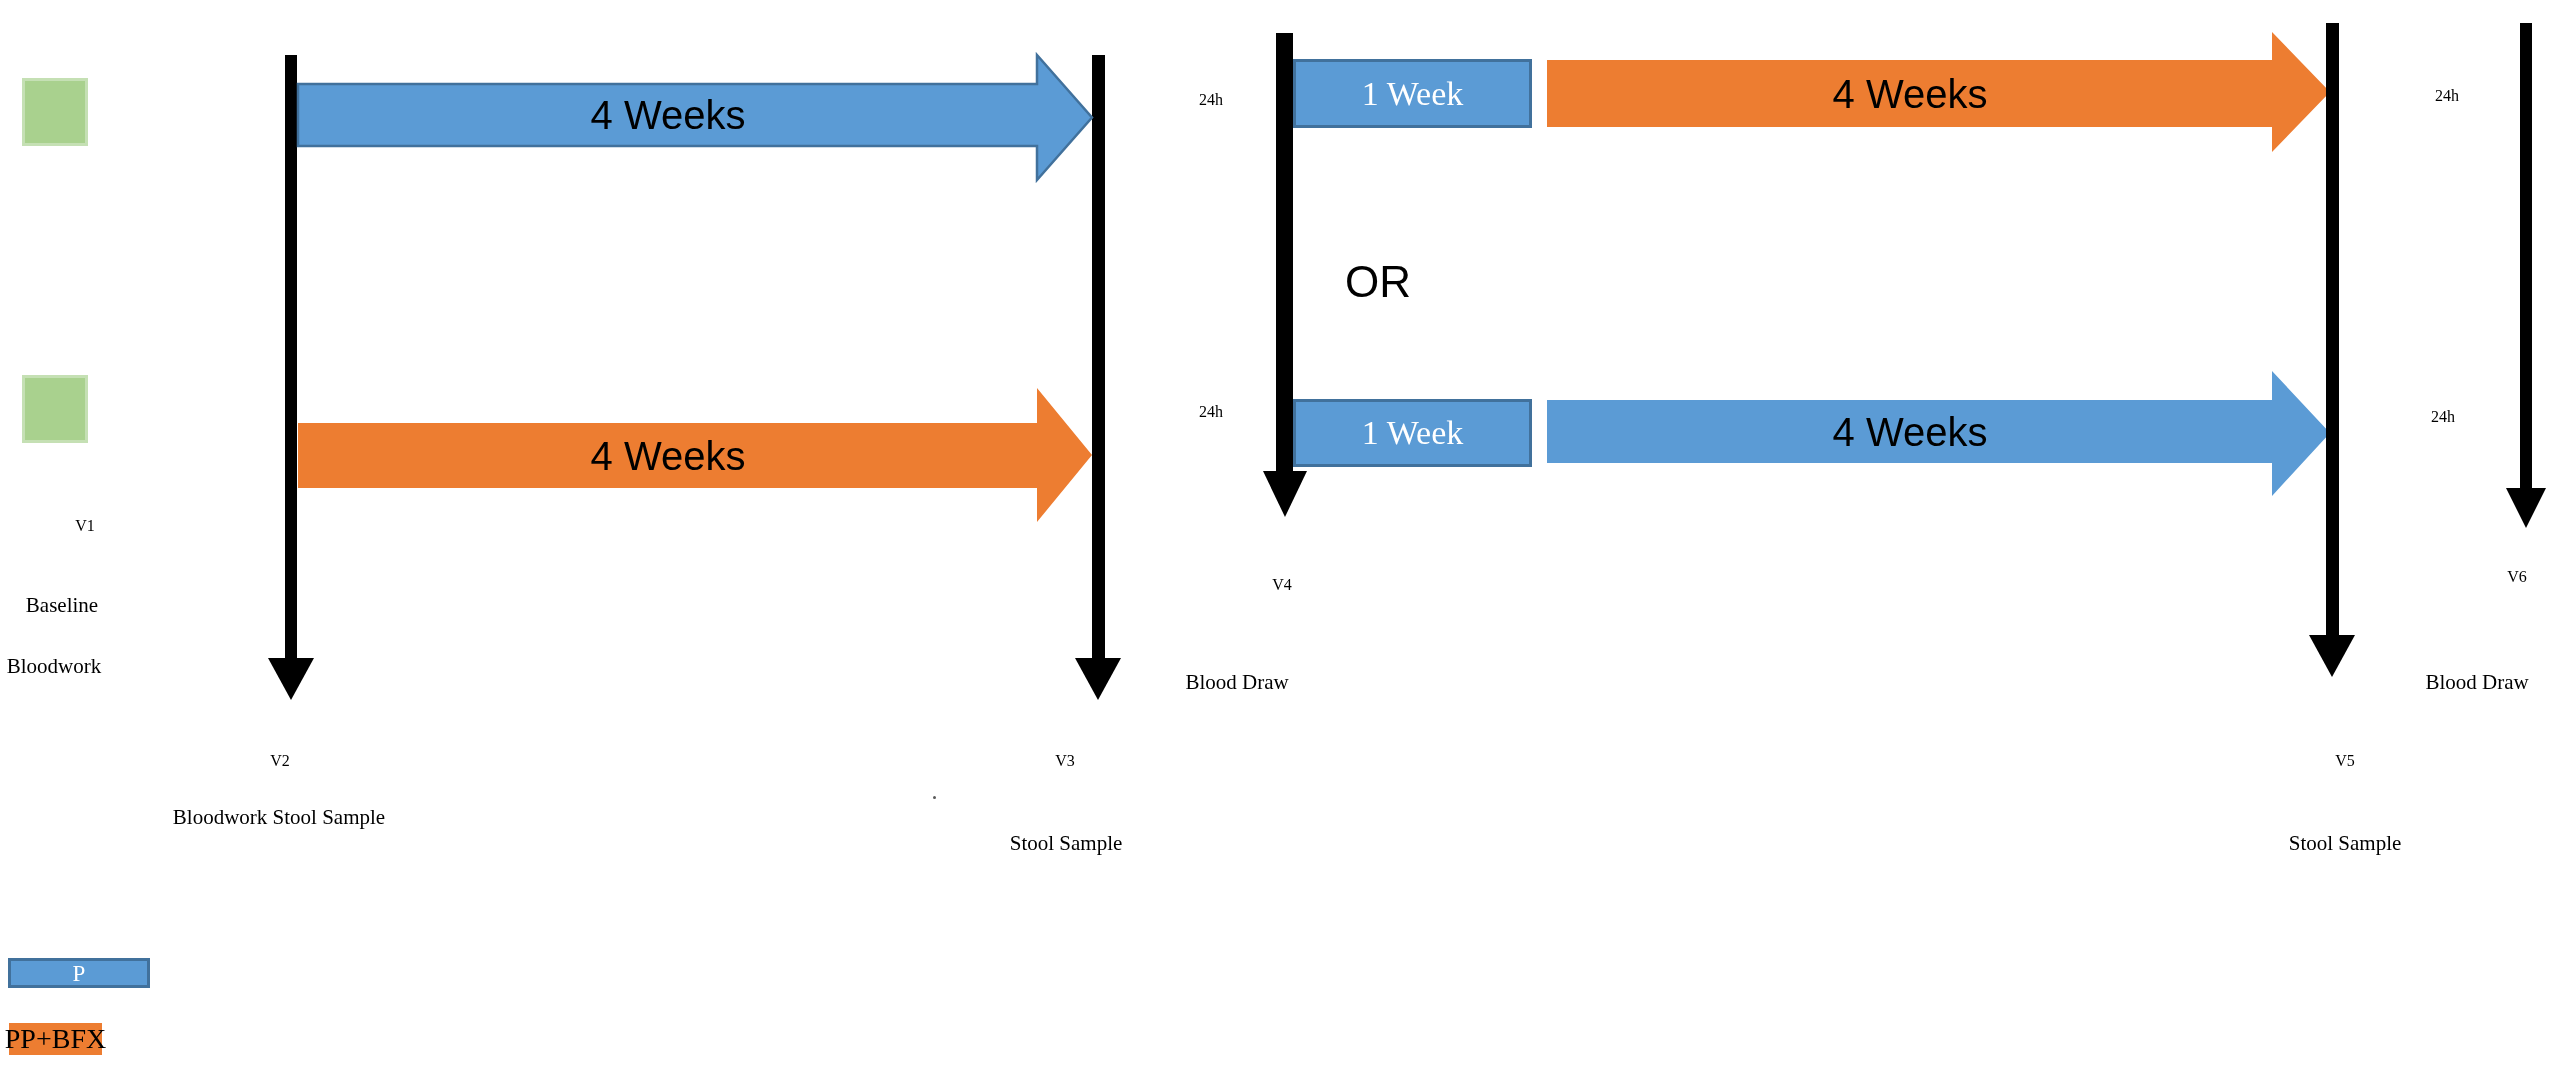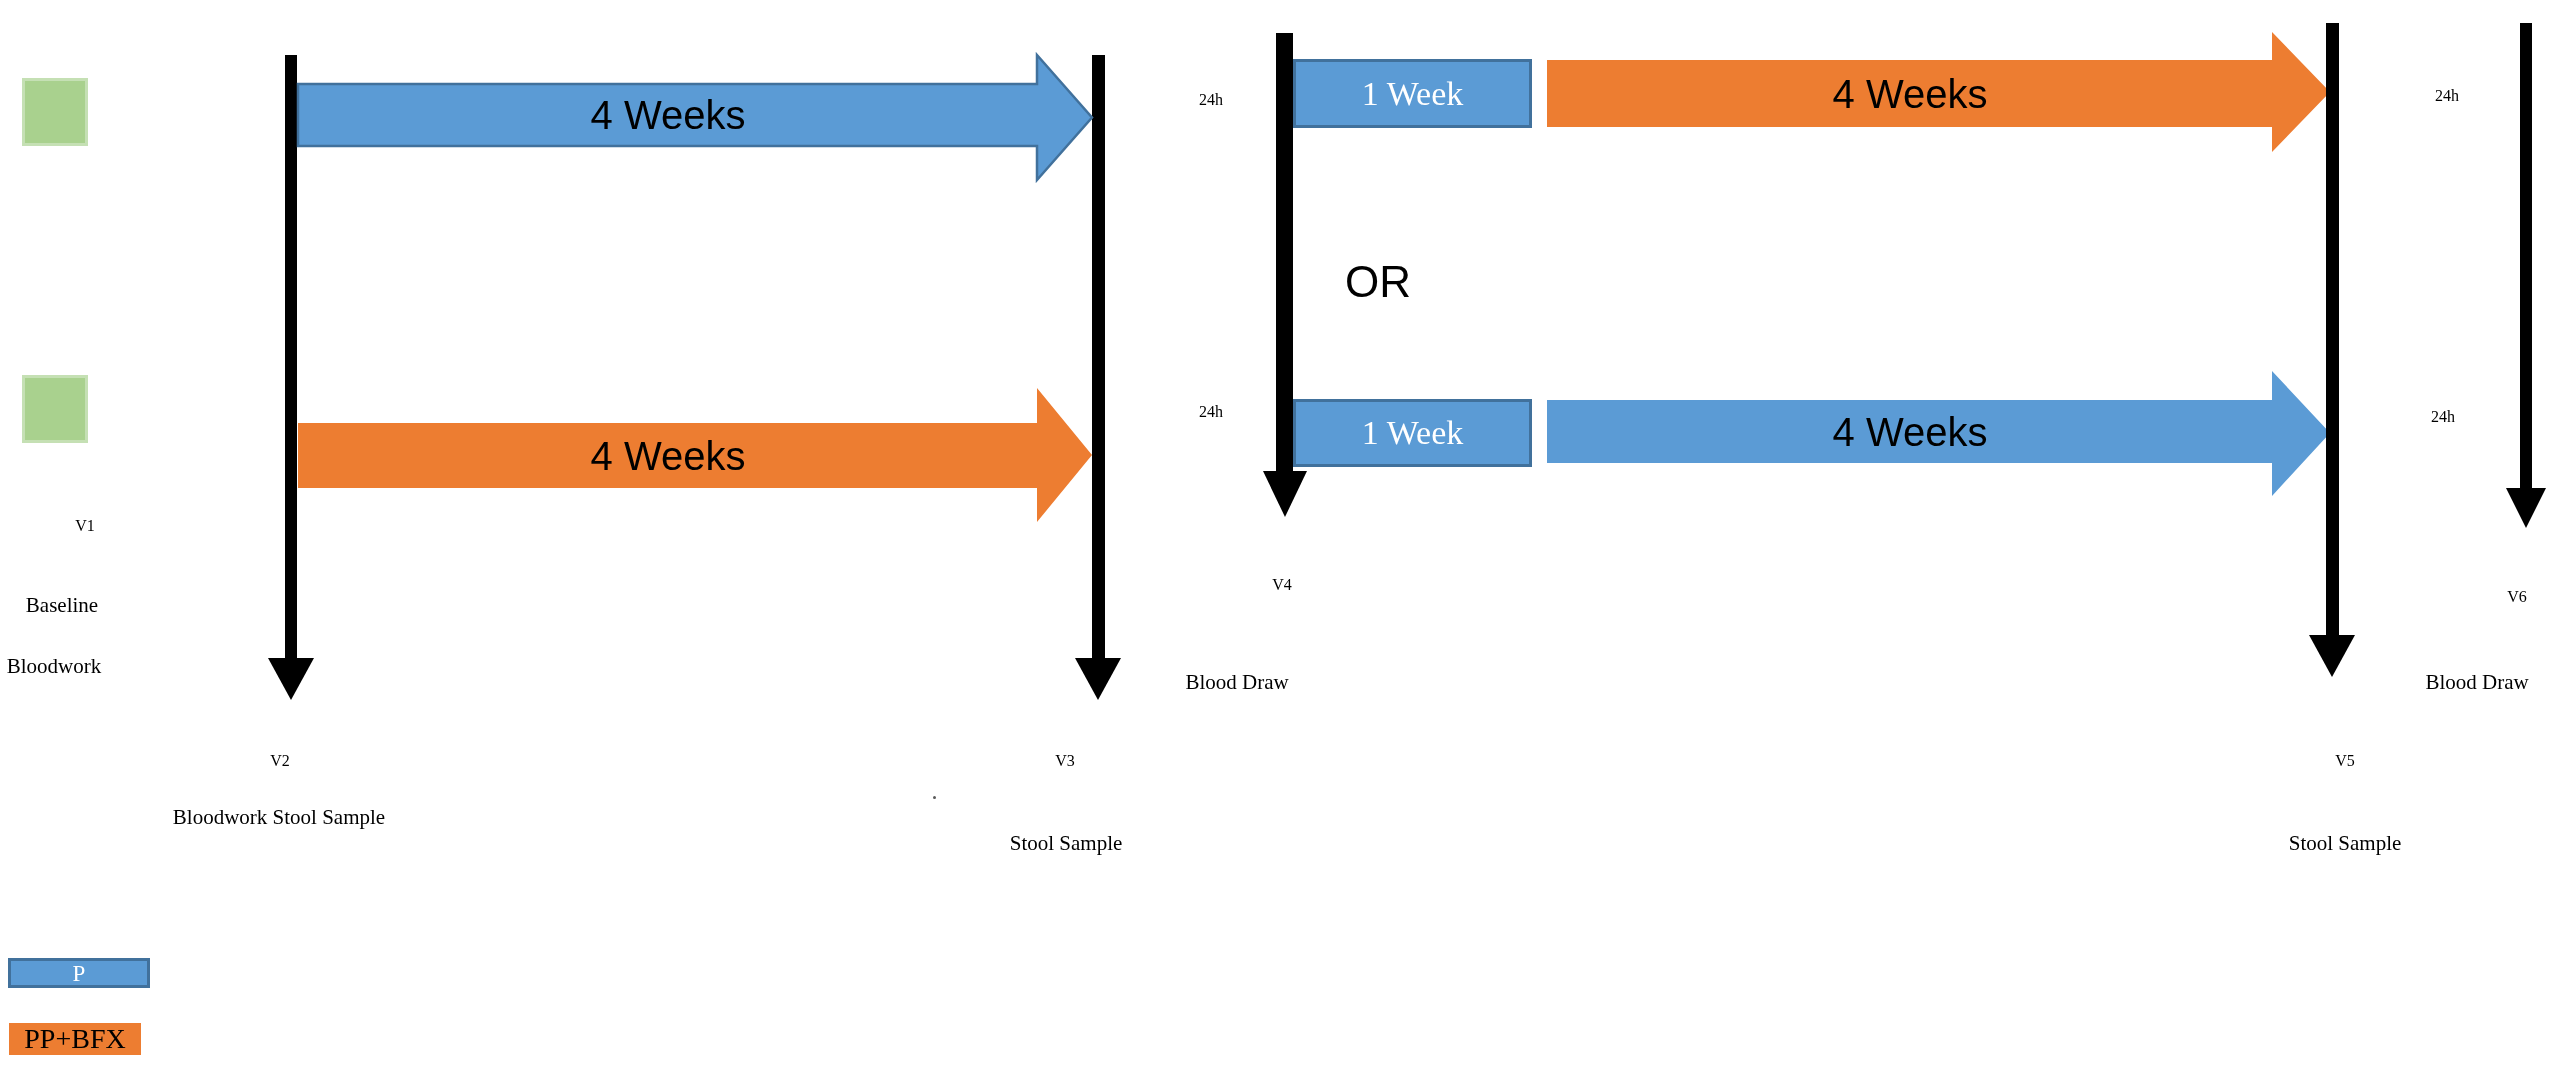--- a/index.html
+++ b/index.html
@@ -120,23 +120,23 @@
     <rect x="17" y="0" width="13" height="614" fill="#000000"></rect>
     <polygon points="0,612 46,612 23,654" fill="#000000"></polygon>
   </svg>
   <div class="slbl sm" style="left:2345px;top:761px;text-align:right;">V5</div>
   <div class="slbl" style="left:2345px;top:843px;">Stool Sample</div>
 
   <svg style="left:2503px;top:23px;" width="46" height="505" viewBox="0 0 46 505">
     <rect x="17" y="0" width="12" height="467" fill="#000000"></rect>
     <polygon points="3,465 43,465 23,505" fill="#000000"></polygon>
   </svg>
-  <div class="slbl sm" style="left:2517px;top:577px;margin-top:20px;">V6</div>
+  <div class="slbl sm" style="left:2517px;top:577px;">V6</div>
   <div class="slbl" style="left:2477px;top:682px;">Blood Draw</div>
 
   <div class="legend-box blue" style="left:8px;top:958px;width:136px;height:24px;">
     <span class="p-txt">P</span>
   </div>
-  <div class="legend-box orange" style="left:9px;top:1023px;width:132px;height:32px;">
+  <div class="legend-box orange" style="left:9px;top:1023px;width:93px;height:32px;">
     <span class="o-txt">PP+BFX</span>
   </div>
 
 </div>
 
 </body></html>

